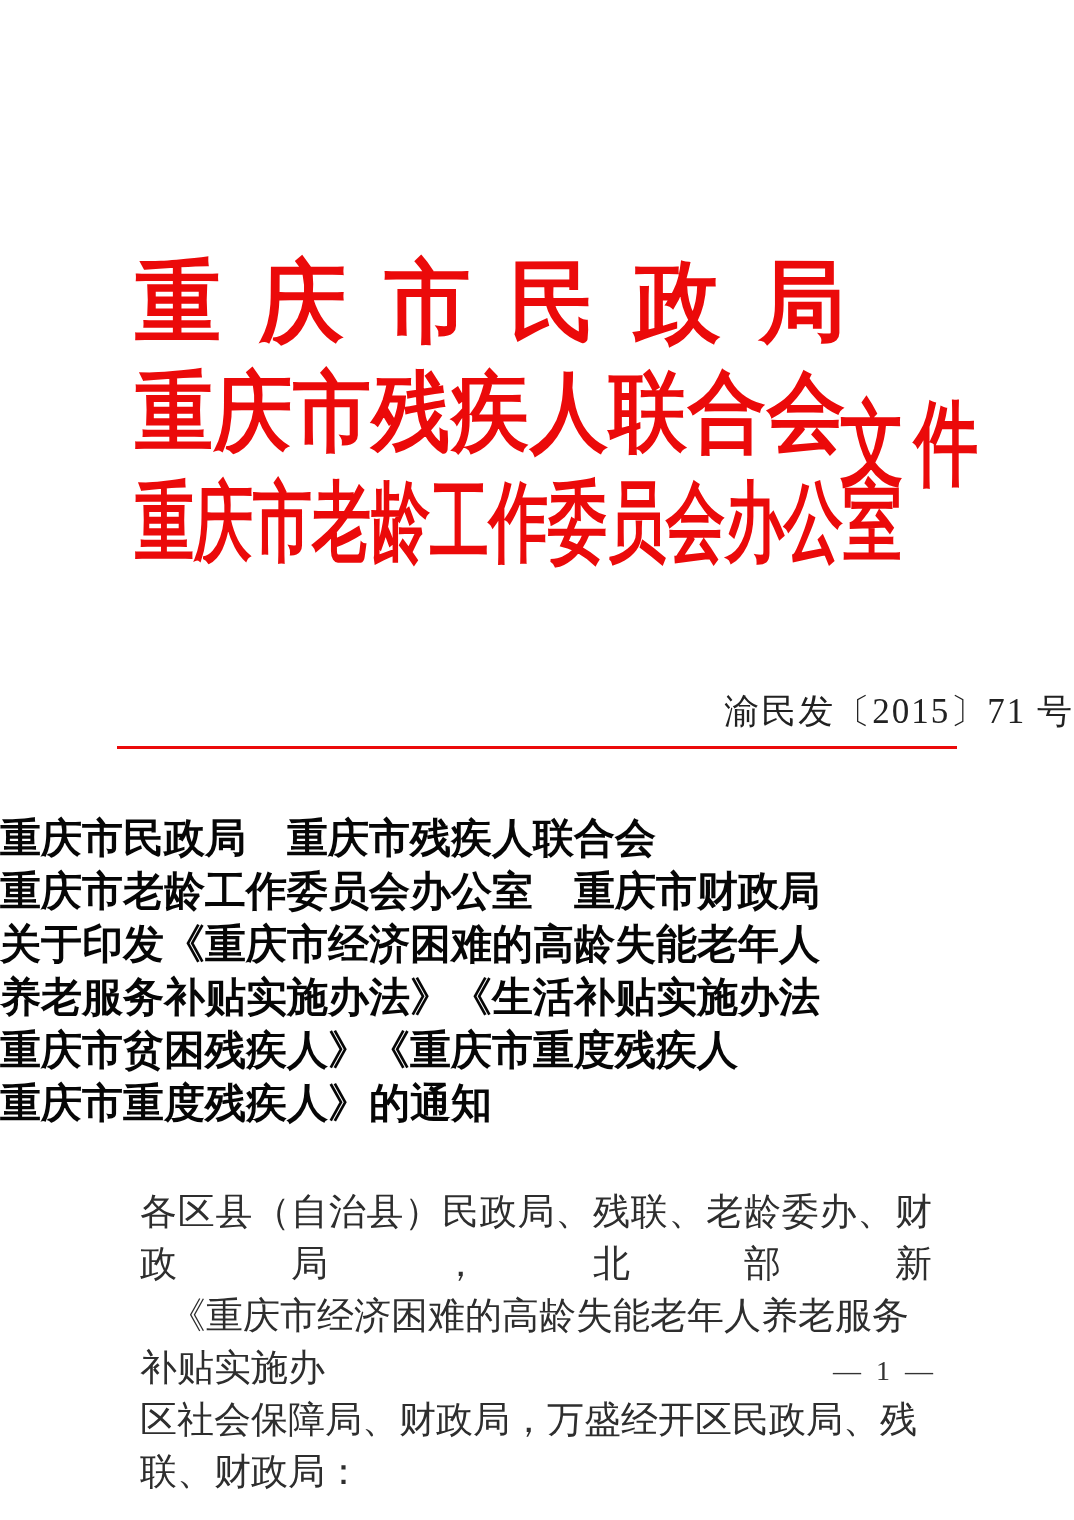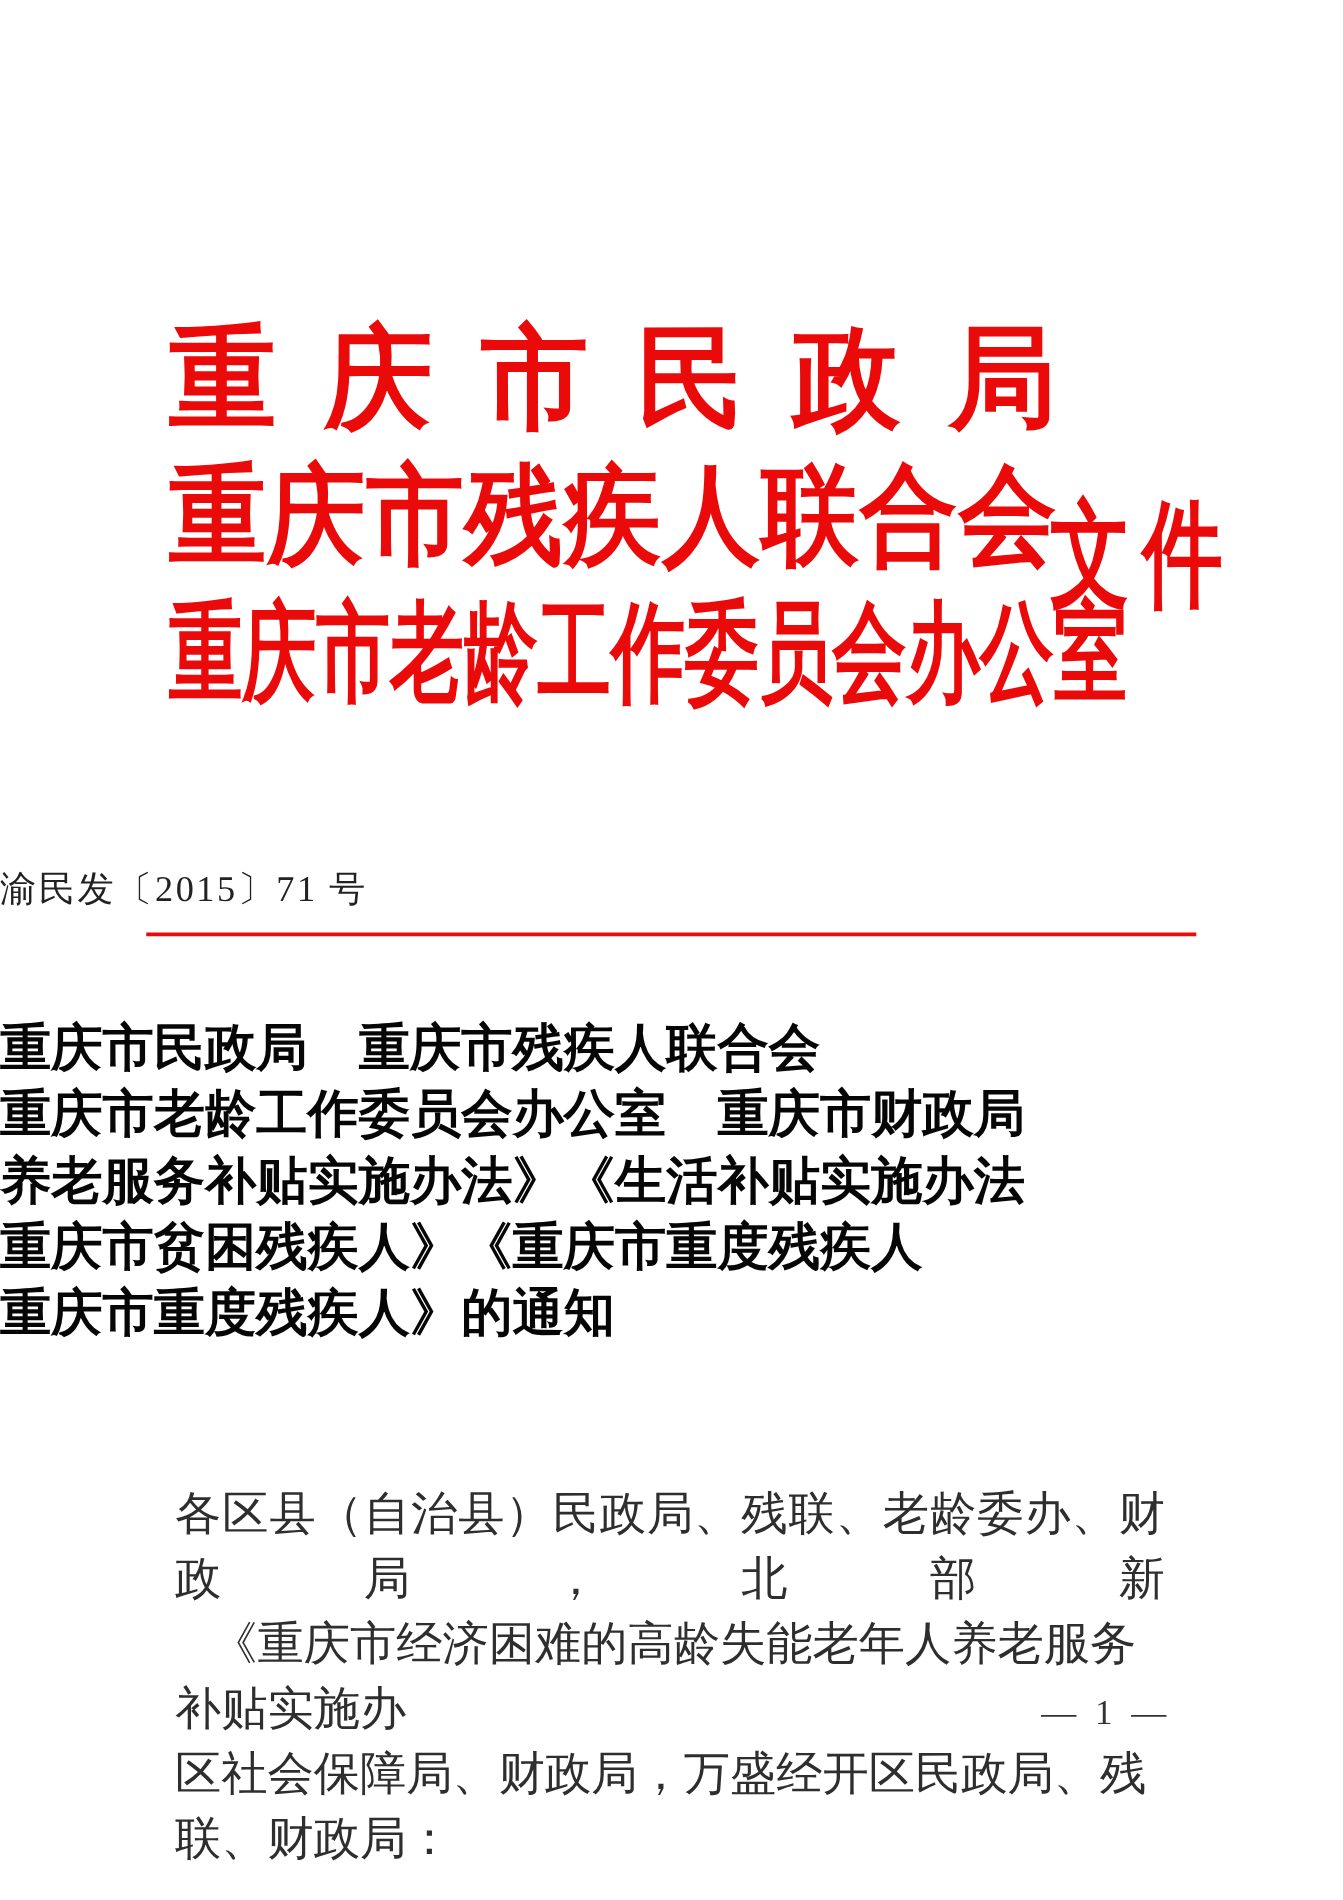--- a/index.html
+++ b/index.html
@@ -67,22 +67,22 @@
     white-space: nowrap;
     transform: scaleY(1.45);
   }
 
   
   .doc-number {
     position: absolute;
     left: 0;
     top: 696px;
     width: 100%;
-    text-align: left;
-    font-size: 29px;
+    text-align: right;
+    font-size: 35px;
     line-height: 32px;
     letter-spacing: 2px;
     color: #222222;
   }
   .red-line {
     position: absolute;
     left: 117px;
     top: 746px;
     width: 840px;
     height: 3px;
@@ -151,20 +151,21 @@
 
   <div class="wenjian">文件</div>
 
   <div class="doc-number">渝民发〔2015〕71 号</div>
 
   <div class="red-line"></div>
 
   <div class="title">
     <div class="title-line">重庆市民政局　重庆市残疾人联合会</div>
     <div class="title-line">重庆市老龄工作委员会办公室　重庆市财政局</div>
+    <div class="title-line">关于印发《重庆市经济困难的高龄失能老年人</div>
     <div class="title-line">养老服务补贴实施办法》《生活补贴实施办法</div>
     <div class="title-line">重庆市贫困残疾人》《重庆市重度残疾人</div>
     <div class="title-line">重庆市重度残疾人》的通知</div>
   </div>
 
   <div class="body-block">
     <div class="body-line justified">各区县（自治县）民政局、残联、老龄委办、财政局，北部新</div>
     <div class="body-line indent">《重庆市经济困难的高龄失能老年人养老服务补贴实施办</div>
     <div class="body-line">区社会保障局、财政局，万盛经开区民政局、残联、财政局：</div>
   </div>

